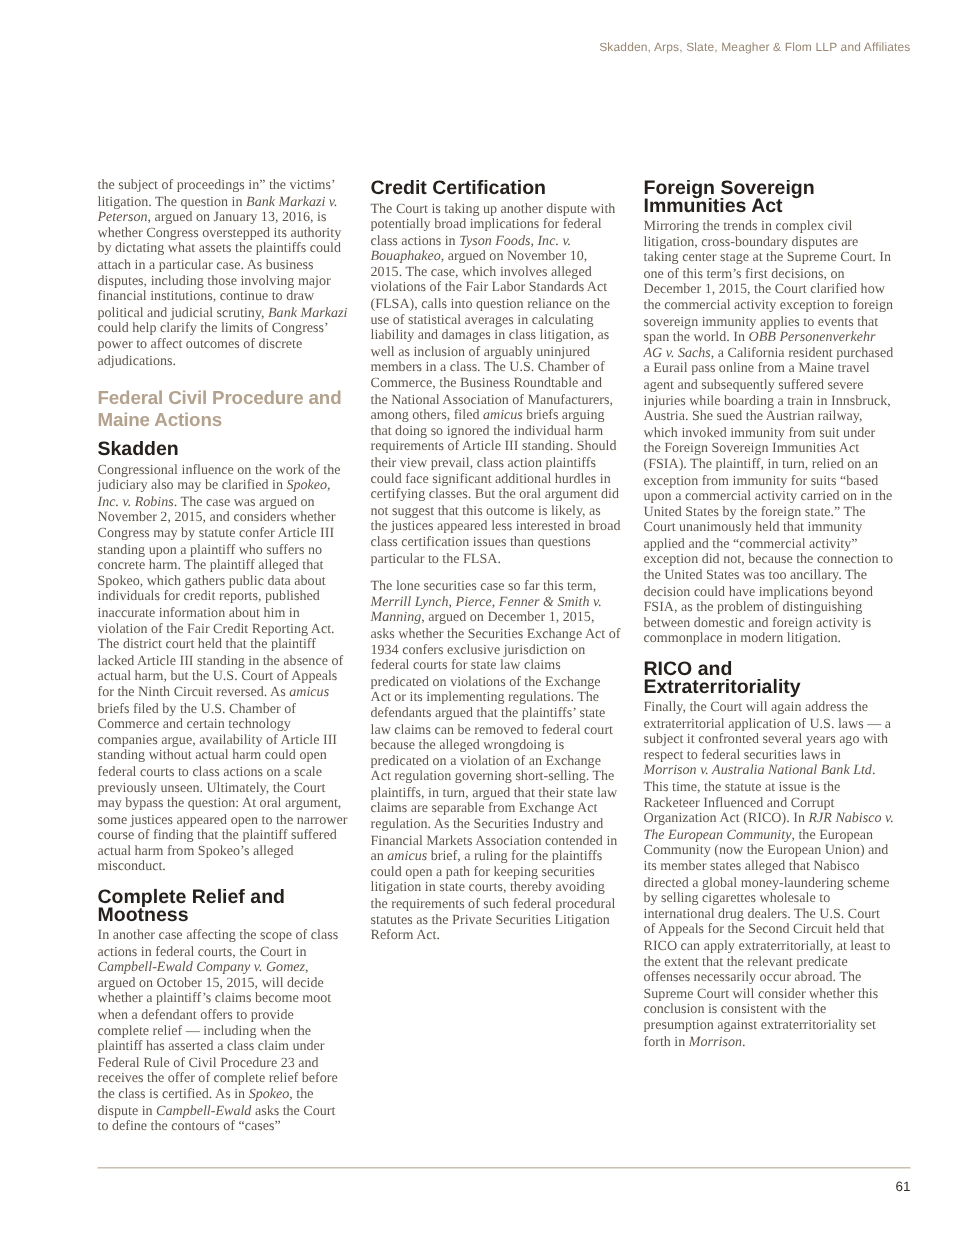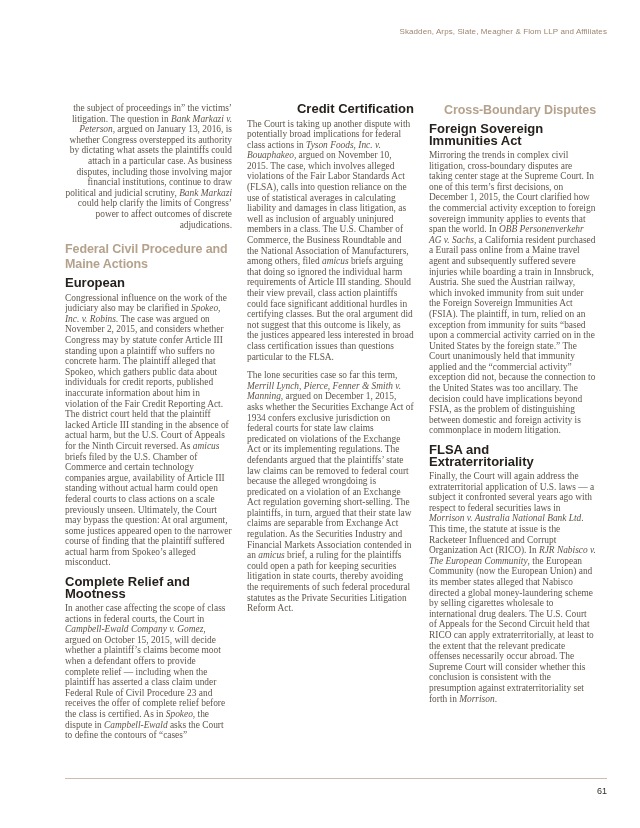--- a/index.html
+++ b/index.html
@@ -48,21 +48,21 @@
     letter-spacing:-.1px;
     color:var(--accent-tan);
   }
   .subheading{
     margin:2px 0 4px 0;
     font-family:"Liberation Sans", sans-serif;
     font-weight:700;
     font-size:13px;line-height:11.5px;
     color:var(--heading-black);
   }
-  .col > :first-child{margin-top:0;text-align:right;}
+  .col > :first-child{margin-top:16px;}
   .footer-rule{
     position:absolute;top:778px;left:65px;right:33px;
     border-top:1px solid var(--rule);
     height:0;
   }
   .page-number{
     position:absolute;top:786px;right:33px;
     font-family:"Liberation Sans", sans-serif;
     font-weight:400;font-size:9px;
     color:var(--page-number);
@@ -73,34 +73,33 @@
 
 <div class="page">
   <div class="page-header">
     <span>Skadden, Arps, Slate, Meagher &amp; Flom LLP and Affiliates</span>
   </div>
 
   <div class="content">
     <div class="col">
         <p class="body-para"><span>the subject of proceedings in” the victims’ litigation. The question in </span><i>Bank Markazi v. Peterson</i><span>, argued on January 13, 2016, is whether Congress overstepped its authority by dictating what assets the plaintiffs could attach in a particular case. As business disputes, including those involving major financial institutions, continue to draw political and judicial scrutiny, </span><i>Bank Markazi</i><span> could help clarify the limits of Congress’ power to affect outcomes of discrete adjudications.</span></p>
         <h2 class="section-heading">Federal Civil Procedure and Maine Actions</h2>
-        <h3 class="subheading">European</h3>
+        <h3 class="subheading">Skadden</h3>
         <p class="body-para"><span>Congressional influence on the work of the judiciary also may be clarified in </span><i>Spokeo, Inc. v. Robins</i><span>. The case was argued on November 2, 2015, and considers whether Congress may by statute confer Article III standing upon a plaintiff who suffers no concrete harm. The plaintiff alleged that Spokeo, which gathers public data about individuals for credit reports, published inaccurate information about him in violation of the Fair Credit Reporting Act. The district court held that the plaintiff lacked Article III standing in the absence of actual harm, but the U.S. Court of Appeals for the Ninth Circuit reversed. As </span><i>amicus</i><span> briefs filed by the U.S. Chamber of Commerce and certain technology companies argue, availability of Article III standing without actual harm could open federal courts to class actions on a scale previously unseen. Ultimately, the Court may bypass the question: At oral argument, some justices appeared open to the narrower course of finding that the plaintiff suffered actual harm from Spokeo’s alleged misconduct.</span></p>
         <h3 class="subheading">Complete Relief and Mootness</h3>
         <p class="body-para"><span>In another case affecting the scope of class actions in federal courts, the Court in </span><i>Campbell-Ewald Company v. Gomez</i><span>, argued on October 15, 2015, will decide whether a plaintiff’s claims become moot when a defendant offers to provide complete relief — including when the plaintiff has asserted a class claim under Federal Rule of Civil Procedure 23 and receives the offer of complete relief before the class is certified. As in </span><i>Spokeo</i><span>, the dispute in </span><i>Campbell-Ewald</i><span> asks the Court to define the contours of “cases”</span></p>
       </div>
     <div class="col">
         <h3 class="subheading">Credit Certification</h3>
         <p class="body-para"><span>The Court is taking up another dispute with potentially broad implications for federal class actions in </span><i>Tyson Foods, Inc. v. Bouaphakeo</i><span>, argued on November 10, 2015. The case, which involves alleged violations of the Fair Labor Standards Act (FLSA), calls into question reliance on the use of statistical averages in calculating liability and damages in class litigation, as well as inclusion of arguably uninjured members in a class. The U.S. Chamber of Commerce, the Business Roundtable and the National Association of Manufacturers, among others, filed </span><i>amicus</i><span> briefs arguing that doing so ignored the individual harm requirements of Article III standing. Should their view prevail, class action plaintiffs could face significant additional hurdles in certifying classes. But the oral argument did not suggest that this outcome is likely, as the justices appeared less interested in broad class certification issues than questions particular to the FLSA.</span></p>
         <p class="body-para"><span>The lone securities case so far this term, </span><i>Merrill Lynch, Pierce, Fenner &amp; Smith v. Manning</i><span>, argued on December 1, 2015, asks whether the Securities Exchange Act of 1934 confers exclusive jurisdiction on federal courts for state law claims predicated on violations of the Exchange Act or its implementing regulations. The defendants argued that the plaintiffs’ state law claims can be removed to federal court because the alleged wrongdoing is predicated on a violation of an Exchange Act regulation governing short-selling. The plaintiffs, in turn, argued that their state law claims are separable from Exchange Act regulation. As the Securities Industry and Financial Markets Association contended in an </span><i>amicus</i><span> brief, a ruling for the plaintiffs could open a path for keeping securities litigation in state courts, thereby avoiding the requirements of such federal procedural statutes as the Private Securities Litigation Reform Act.</span></p>
       </div>
     <div class="col">
-        <h2 class="section-heading">Cross-Boundary Disputes</h2>
         <h3 class="subheading">Foreign Sovereign Immunities Act</h3>
         <p class="body-para"><span>Mirroring the trends in complex civil litigation, cross-boundary disputes are taking center stage at the Supreme Court. In one of this term’s first decisions, on December 1, 2015, the Court clarified how the commercial activity exception to foreign sovereign immunity applies to events that span the world. In </span><i>OBB Personenverkehr AG v. Sachs</i><span>, a California resident purchased a Eurail pass online from a Maine travel agent and subsequently suffered severe injuries while boarding a train in Innsbruck, Austria. She sued the Austrian railway, which invoked immunity from suit under the Foreign Sovereign Immunities Act (FSIA). The plaintiff, in turn, relied on an exception from immunity for suits “based upon a commercial activity carried on in the United States by the foreign state.” The Court unanimously held that immunity applied and the “commercial activity” exception did not, because the connection to the United States was too ancillary. The decision could have implications beyond FSIA, as the problem of distinguishing between domestic and foreign activity is commonplace in modern litigation.</span></p>
-        <h3 class="subheading">FLSA and Extraterritoriality</h3>
+        <h3 class="subheading">RICO and Extraterritoriality</h3>
         <p class="body-para"><span>Finally, the Court will again address the extraterritorial application of U.S. laws — a subject it confronted several years ago with respect to federal securities laws in </span><i>Morrison v. Australia National Bank Ltd</i><span>. This time, the statute at issue is the Racketeer Influenced and Corrupt Organization Act (RICO). In </span><i>RJR Nabisco v. The European Community</i><span>, the European Community (now the European Union) and its member states alleged that Nabisco directed a global money-laundering scheme by selling cigarettes wholesale to international drug dealers. The U.S. Court of Appeals for the Second Circuit held that RICO can apply extraterritorially, at least to the extent that the relevant predicate offenses necessarily occur abroad. The Supreme Court will consider whether this conclusion is consistent with the presumption against extraterritoriality set forth in </span><i>Morrison</i><span>.</span></p>
       </div>
   </div>
 
   <div class="footer-rule"></div>
   <div class="page-number">61</div>
 </div>
 
 </body></html>

